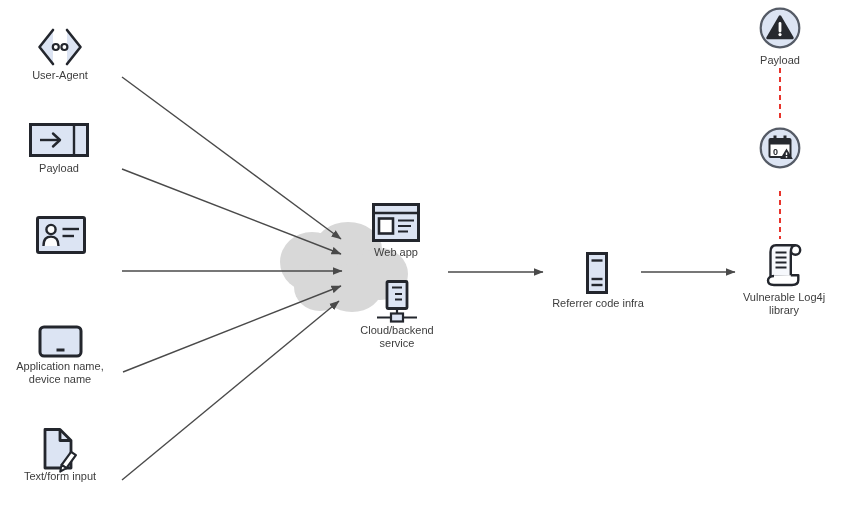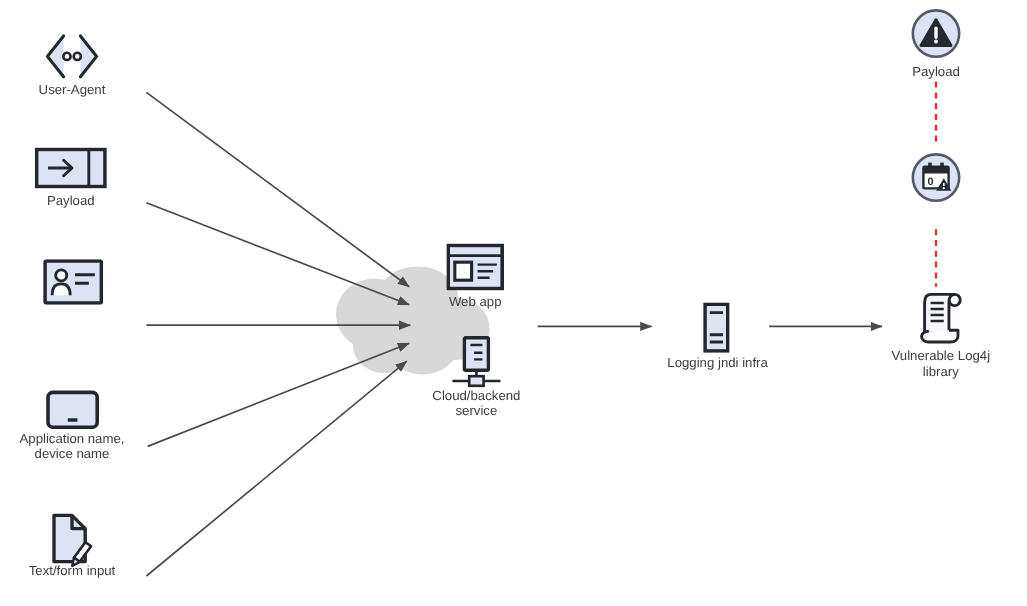--- a/index.html
+++ b/index.html
@@ -127,21 +127,21 @@
   <div class="lbl" style="left:351px;top:324px;width:92px">Cloud/backend service</div>
 
   <div class="node" style="left:586px;top:252px">
     <svg width="22" height="42" viewBox="0 0 22 42">
       <rect x="1.5" y="1.5" width="19" height="39" fill="#dce4f3" stroke="#23262d" stroke-width="3"></rect>
       <line x1="5.5" y1="8.5" x2="16.5" y2="8.5" stroke="#23262d" stroke-width="2.4"></line>
       <line x1="5.5" y1="27" x2="16.5" y2="27" stroke="#23262d" stroke-width="2.4"></line>
       <line x1="5.5" y1="33" x2="16.5" y2="33" stroke="#23262d" stroke-width="2.4"></line>
     </svg>
   </div>
-  <div class="lbl" style="left:528px;top:297px;width:140px">Logging jndi infra</div>
+  <div class="lbl" style="left:528px;top:297px;width:140px">Referrer code infra</div>
 
   <div class="node" style="left:766px;top:242px">
     <svg width="38" height="46" viewBox="0 0 38 46">
       <circle cx="29.5" cy="8" r="4.7" fill="#fff" stroke="#23262d" stroke-width="2.4"></circle>
       <path d="M29.5,3.3 H10 C6,3.3 4.5,6.5 4.5,10 V35 H24.8 V10 C24.8,6.5 26,3.3 29.5,3.3" fill="#f6f8fc" stroke="#23262d" stroke-width="2.4" stroke-linejoin="round"></path>
       <path d="M8,34 C4,34 2,36 2,38.5 C2,41 4,43 8,43 L26,43 C30,43 32.3,41 32.3,38 L32.3,33.2 L24.8,33.2" fill="#fff" stroke="#23262d" stroke-width="2.4" stroke-linejoin="round"></path>
       <line x1="9.5" y1="10.5" x2="20.5" y2="10.5" stroke="#23262d" stroke-width="2"></line>
       <line x1="9.5" y1="15.5" x2="20.5" y2="15.5" stroke="#23262d" stroke-width="2"></line>
       <line x1="9.5" y1="20.5" x2="20.5" y2="20.5" stroke="#23262d" stroke-width="2"></line>
       <line x1="9.5" y1="25.5" x2="20.5" y2="25.5" stroke="#23262d" stroke-width="2"></line>

